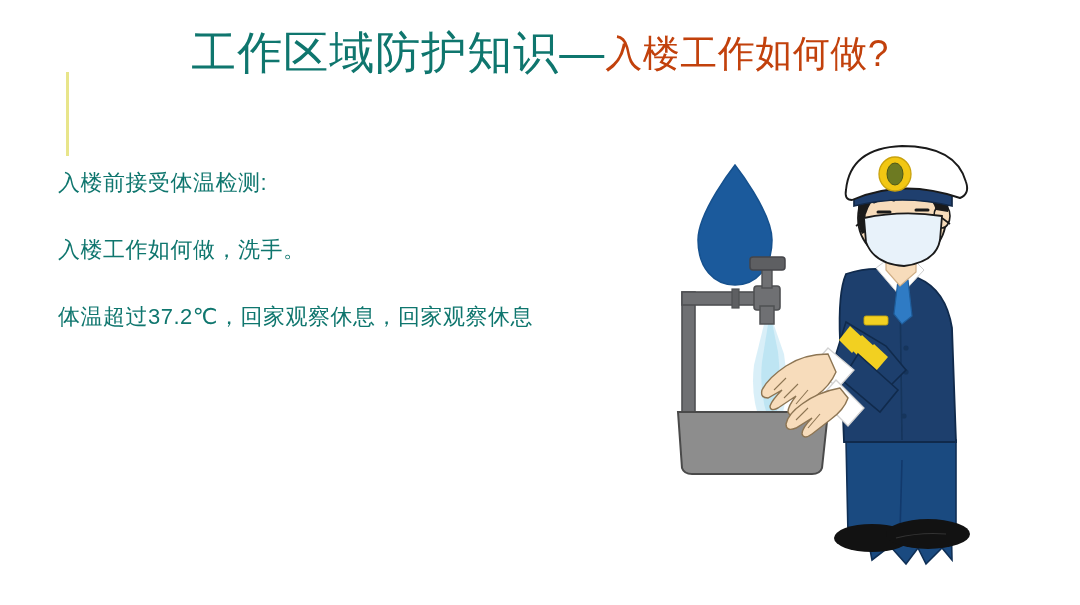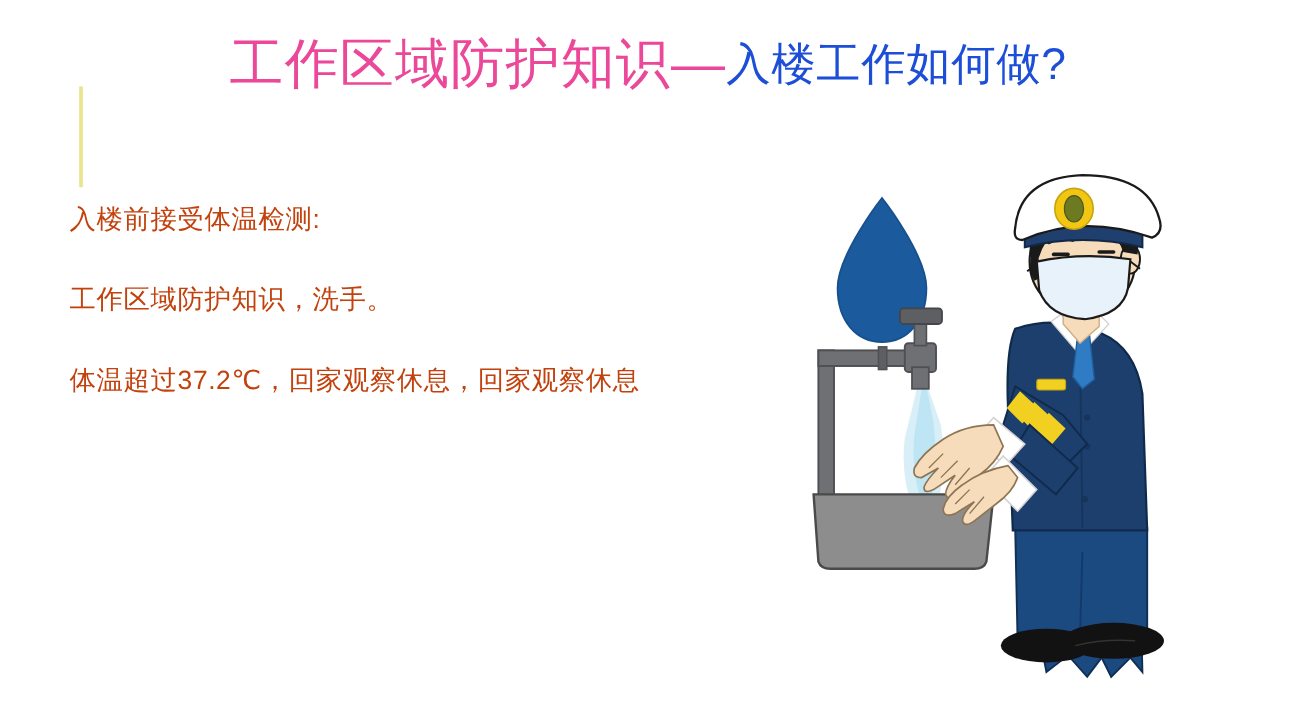--- a/index.html
+++ b/index.html
@@ -33,43 +33,43 @@
     position: absolute;
     left: 0;
     top: 28px;
     width: 1080px;
     text-align: center;
     white-space: nowrap;
     line-height: 1.1;
   }
   .title-main {
     font-size: 45px;
-    color: #ec4899;
+    color: #0f766e;
     letter-spacing: 1px;
     font-weight: 400;
   }
   .title-accent {
     font-size: 37px;
-    color: #1d4ed8;
+    color: #c2410c;
     letter-spacing: 0.5px;
     font-weight: 400;
     position: relative;
     top: -2px;
   }
 
   
   .body-block {
     position: absolute;
     left: 58px;
     top: 168px;
     width: 590px;
   }
   .body-line {
     font-size: 22px;
-    color: #c2410c;
+    color: #0f766e;
     letter-spacing: 0.5px;
     margin-bottom: 37px;
     white-space: nowrap;
   }
 
   
   .illustration {
     position: absolute;
     left: 650px;
     top: 140px;
@@ -84,21 +84,21 @@
 <div id="slide">
 
   <div class="accent-bar"></div>
 
   <div class="title-row">
     <span class="title-main">工作区域防护知识—</span><span class="title-accent">入楼工作如何做?</span>
   </div>
 
   <div class="body-block">
     <div class="body-line">入楼前接受体温检测:</div>
-    <div class="body-line">工作区域防护知识，洗手。</div>
+    <div class="body-line">入楼工作如何做，洗手。</div>
     <div class="body-line">体温超过37.2℃，回家观察休息，回家观察休息</div>
   </div>
 
   <div class="illustration">
     <svg width="400" height="450" viewBox="0 0 400 450" xmlns="http://www.w3.org/2000/svg">
 
       <g>
         <path d="M 85 25 C 85 25, 122 72, 122 100 C 122 128, 106 145, 85 145 C 64 145, 48 128, 48 100 C 48 72, 85 25, 85 25 Z" fill="#1b5a9c" stroke="#16518e" stroke-width="1.5"></path>
       </g>
 

